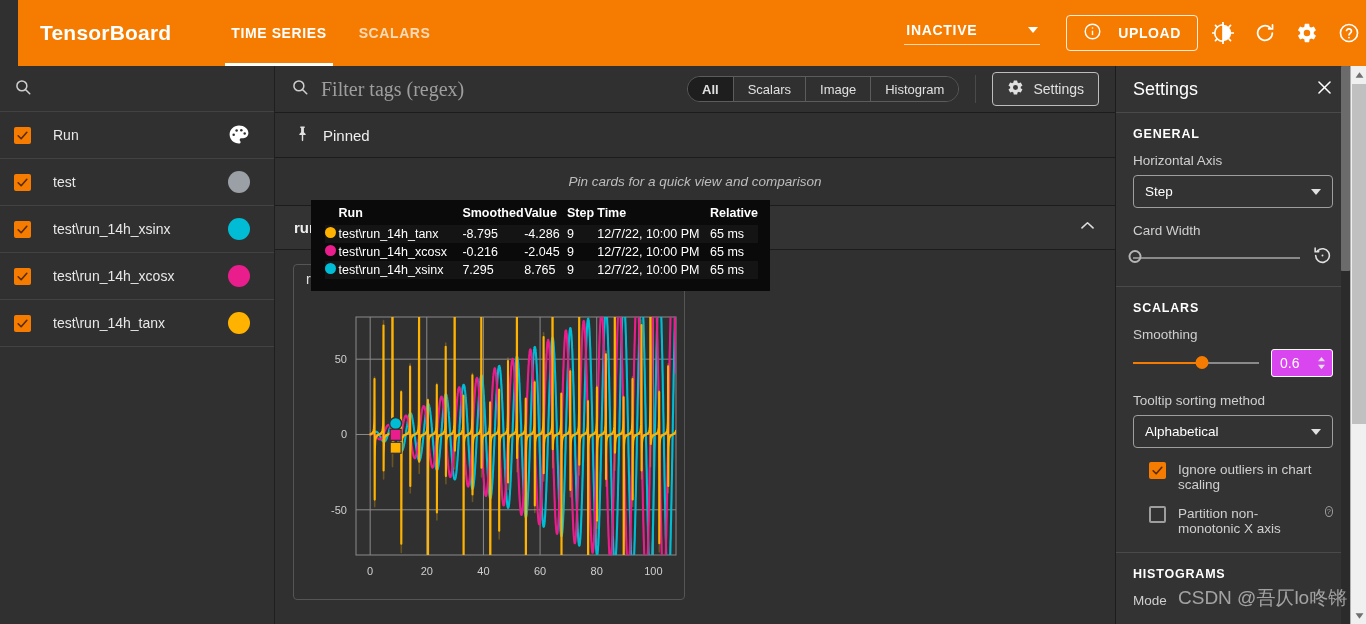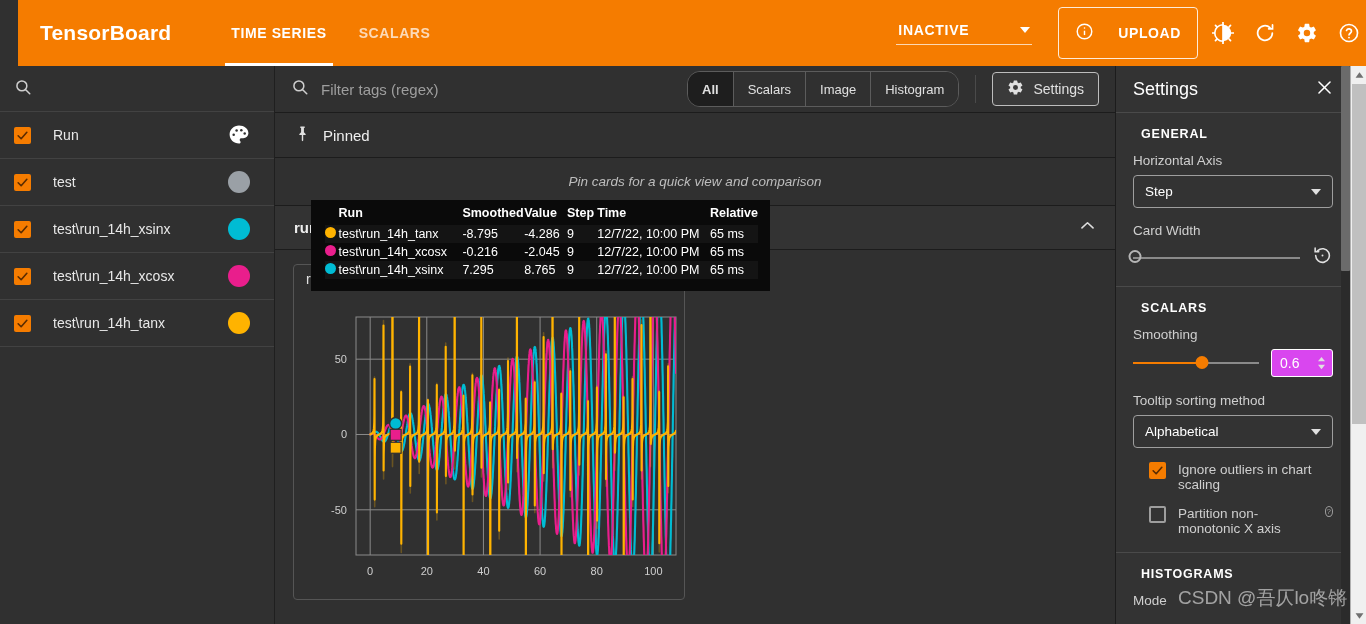--- a/index.html
+++ b/index.html
@@ -35,21 +35,21 @@
     display: flex; align-items: center; gap: 51px;
     border-bottom: 1px solid rgba(255,255,255,.7);
     padding: 0 2px 6px 2px; margin-right: 26px; cursor: pointer;
   }
   .statussel .lbl { font-size: 14px; font-weight: bold; letter-spacing: .7px; color: #fff; }
   .caret {
     width: 0; height: 0; border-left: 5px solid transparent;
     border-right: 5px solid transparent; border-top: 6px solid #fff;
   }
   .uploadbtn {
-    display: flex; align-items: center; gap: 24px; height: 52px;
+    display: flex; align-items: center; gap: 16px; height: 36px;
     border: 1px solid rgba(255,255,255,.85); border-radius: 4px;
     padding: 0 16px; font-size: 14px; font-weight: bold; letter-spacing: .6px;
     color: #fff; cursor: pointer; background: transparent;
   }
   .icobtn {
     width: 34px; height: 34px; display: flex; align-items: center; justify-content: center;
     cursor: pointer; margin-left: 8px; color: #fff;
   }
   .icobtn:first-of-type { margin-left: 20px; }
   .icobtn svg { display: block; }
@@ -93,24 +93,24 @@
     position: absolute; left: 275px; top: 66px; width: 840px; height: 558px;
     background: #303030;
   }
   .tagbar {
     height: 47px; display: flex; align-items: center;
     border-bottom: 1px solid #1c1c1c; background: #303030;
   }
   .tagsearch { display: flex; align-items: center; gap: 12px; padding-left: 16px; flex: 1; }
   .tagsearch input {
     flex: 1; background: transparent; border: none; outline: none;
-    color: #fde047; font-size: 15px; font-family: Liberation Sans, sans-serif;
+    color: #fde047; font-size: 20px; font-family: Liberation Serif, serif;
   }
   .tagsearch input::placeholder { color: #9e9e9e; }
-  .segmented { display: flex; border: 1px solid #5c5c5c; border-radius: 13px; overflow: hidden; height: 36px; }
+  .segmented { display: flex; border: 1px solid #5c5c5c; border-radius: 13px; overflow: hidden; height: 26px; }
   .seg {
     display: flex; align-items: center; padding: 0 14px; font-size: 13px;
     color: #e0e0e0; cursor: pointer; border-right: 1px solid #5c5c5c; background: #303030;
   }
   .seg:last-child { border-right: none; }
   .seg.active { background: #1e1e1e; font-weight: bold; }
   .vdiv { width: 1px; height: 28px; background: #4a4a4a; margin: 0 16px; }
   .settingsbtn {
     display: flex; align-items: center; gap: 9px; height: 34px;
     border: 1px solid #bdbdbd; border-radius: 4px; padding: 0 14px;
@@ -178,21 +178,20 @@
   }
   .sethdr {
     height: 47px; display: flex; align-items: center; justify-content: space-between;
     padding: 0 16px 0 17px; border-bottom: 1px solid #4a4a4a;
   }
   .sethdr .t { font-size: 18px; color: #fff; }
   .setsec { padding: 14px 17px 16px 17px; border-bottom: 1px solid #4a4a4a; }
   .seclabel {
     font-size: 12.5px; font-weight: bold; letter-spacing: .8px; color: #fff;
     margin-bottom: 12px;
-    margin-left: 8px;
   }
   .fieldlabel { font-size: 13.5px; color: #cfcfcf; margin-bottom: 7px; }
   .selectbox {
     height: 33px; border: 1px solid #9e9e9e; border-radius: 4px;
     display: flex; align-items: center; justify-content: space-between;
     padding: 0 11px; font-size: 13.5px; color: #fff; cursor: pointer;
   }
   .selcaret { width:0;height:0;border-left:5px solid transparent;border-right:5px solid transparent;border-top:6px solid #e0e0e0; }
   .sliderrow { display: flex; align-items: center; gap: 12px; margin-top: 4px; }
   .track { flex: 1; height: 2px; background: #8a8a8a; position: relative; }

